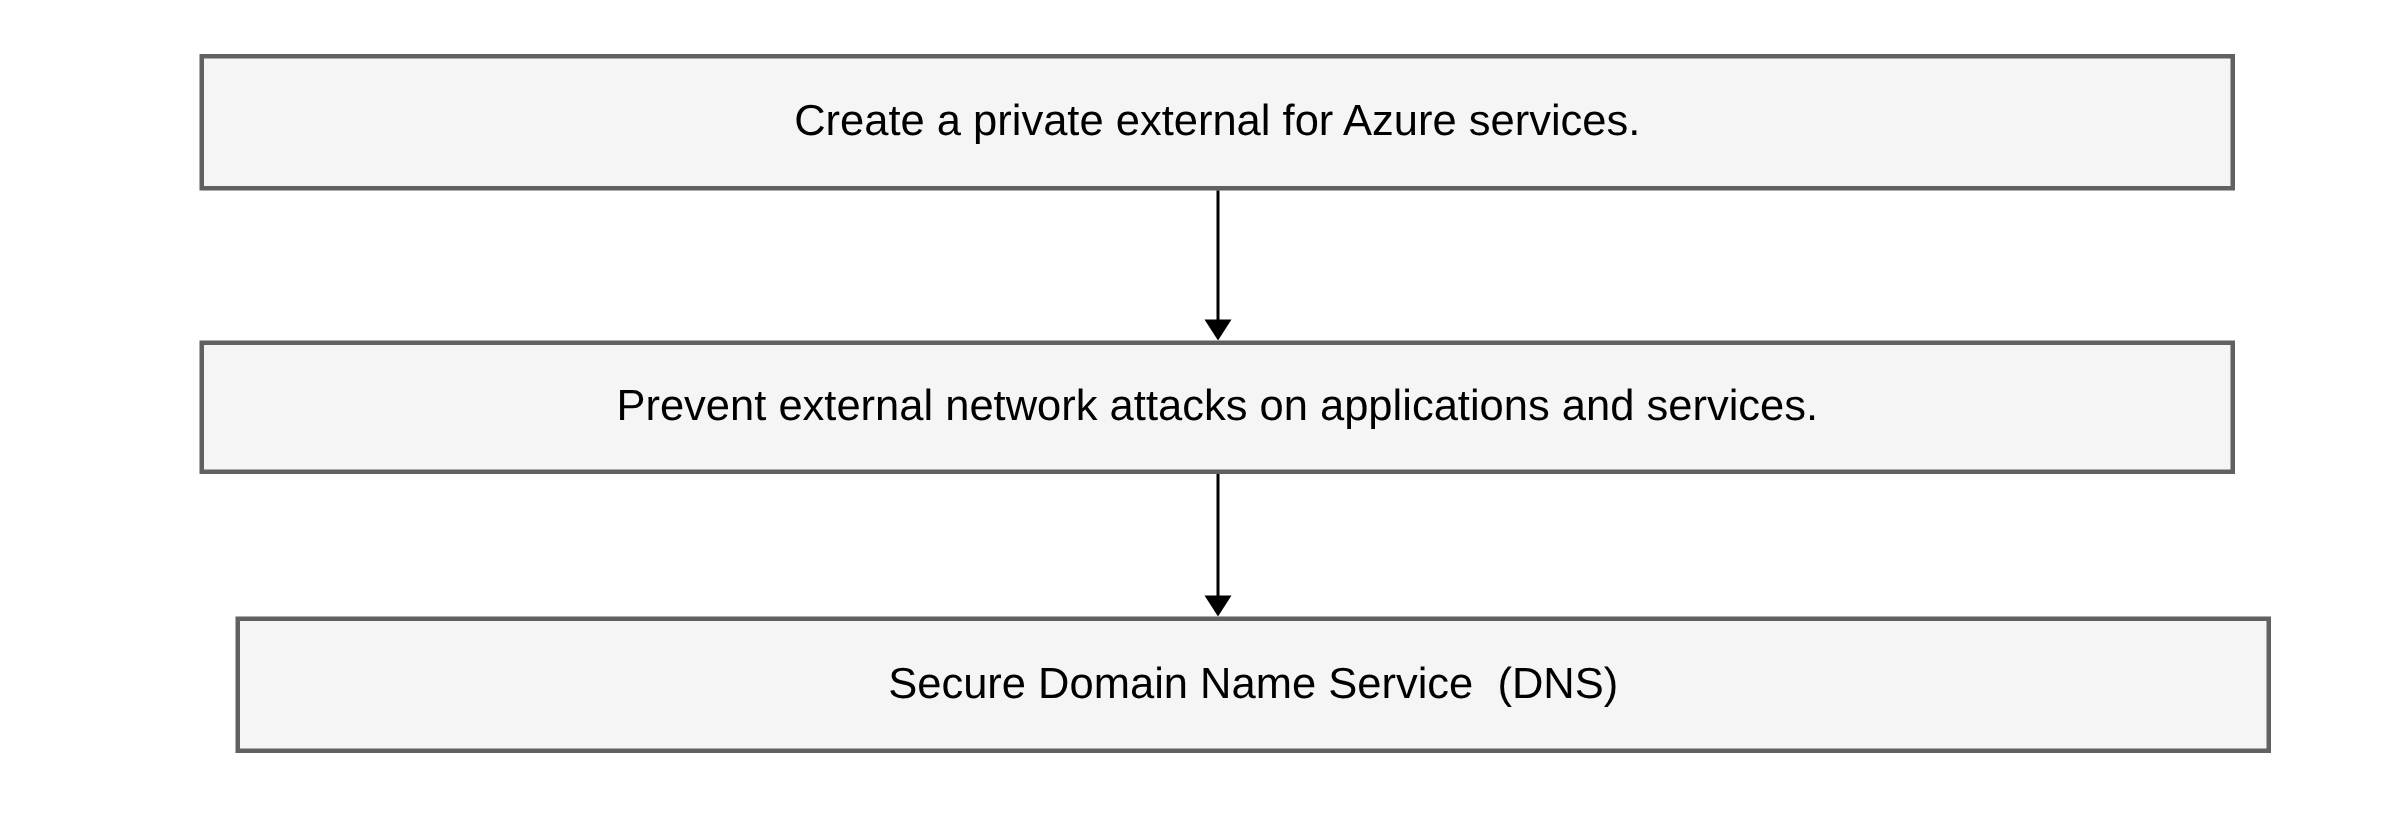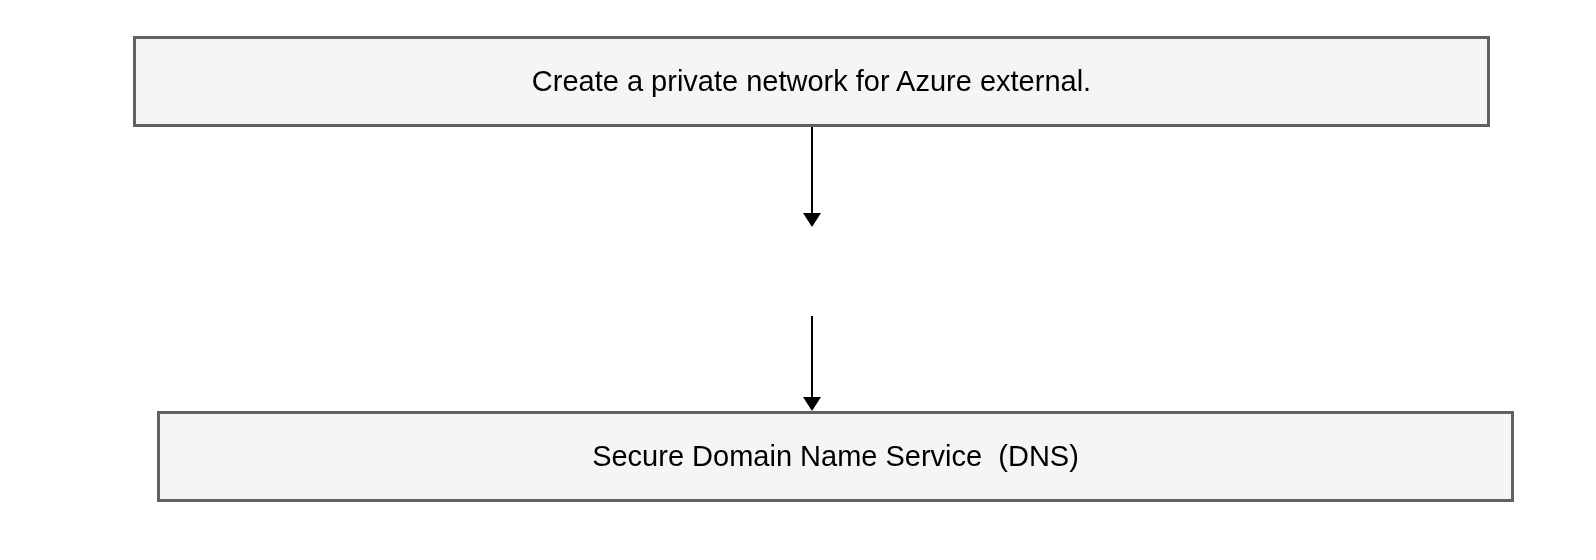--- a/index.html
+++ b/index.html
@@ -62,28 +62,31 @@
     border-right: 9px solid transparent;
     border-top: 14px solid #000000;
   }
 </style>
 </head>
 <body>
 
 <div class="canvas">
 
   <div class="flow-node node-1">
-    <span class="node-label">Create a private network for Azure external.</span>
+    <span class="node-label">Create a private external for Azure services.</span>
   </div>
 
   <div class="edge edge-1">
     <div class="stem"></div>
     <div class="arrowhead"></div>
   </div>
 
+  <div class="flow-node node-2">
+    <span class="node-label">Prevent external network attacks on applications and services.</span>
+  </div>
 
   <div class="edge edge-2">
     <div class="stem"></div>
     <div class="arrowhead"></div>
   </div>
 
   <div class="flow-node node-3">
     <span class="node-label">Secure Domain Name Service  (DNS)</span>
   </div>
 

